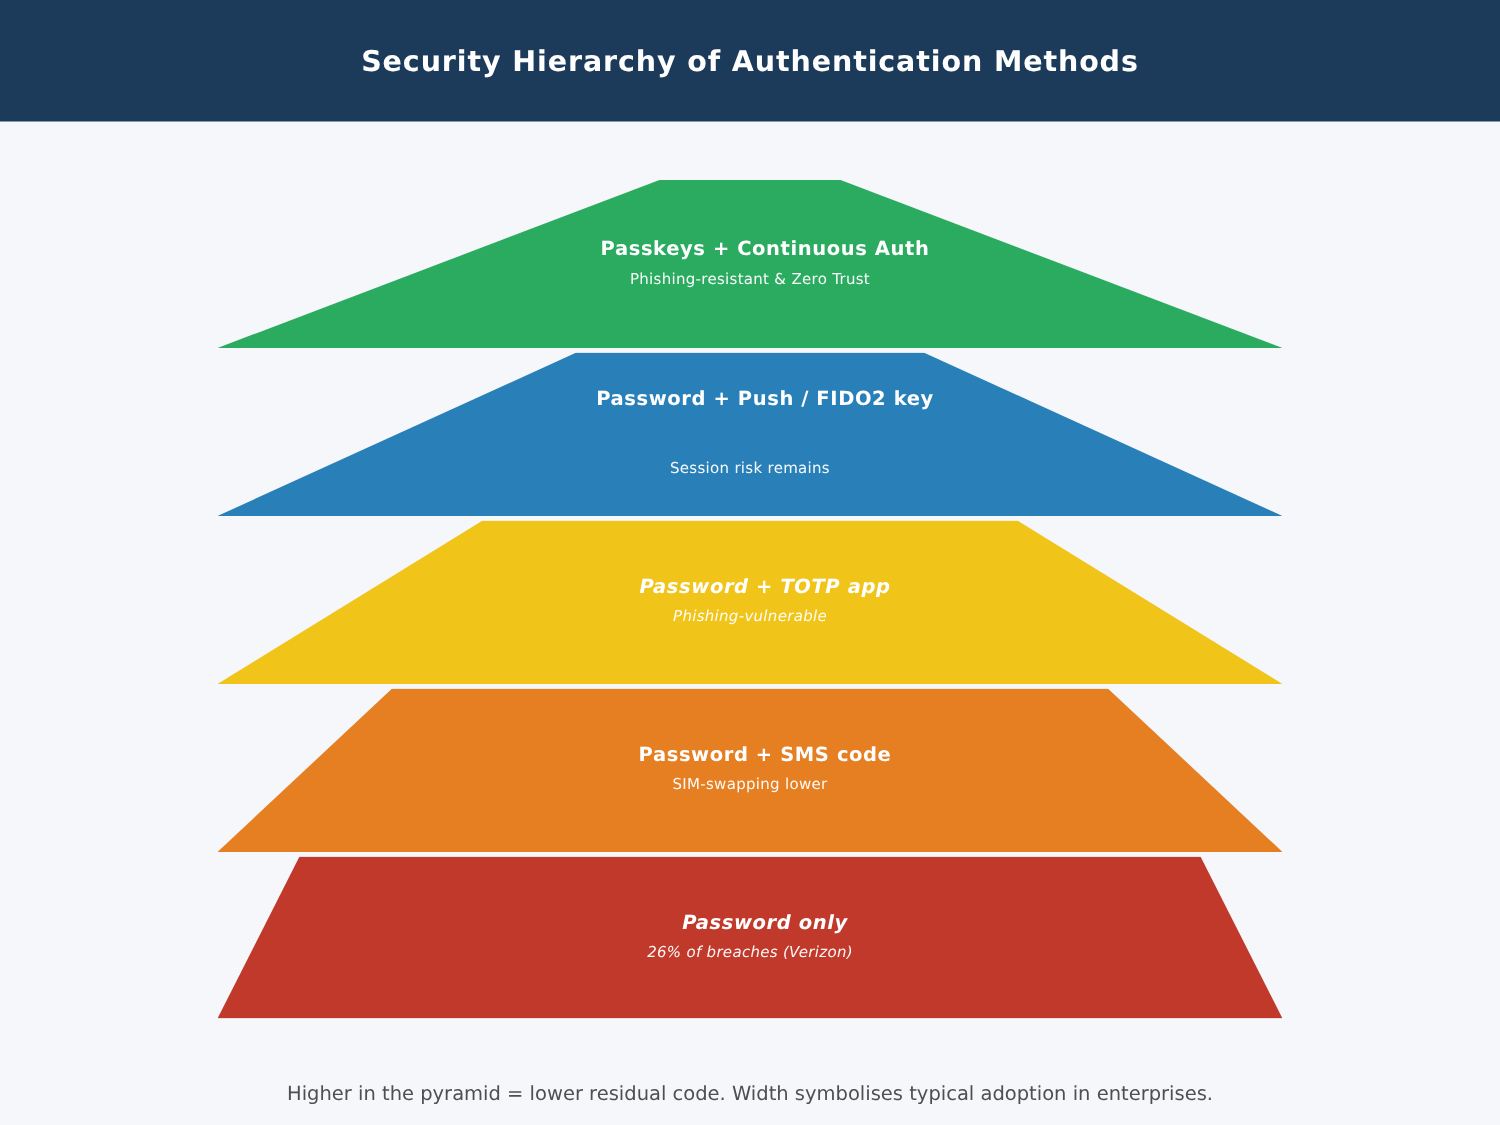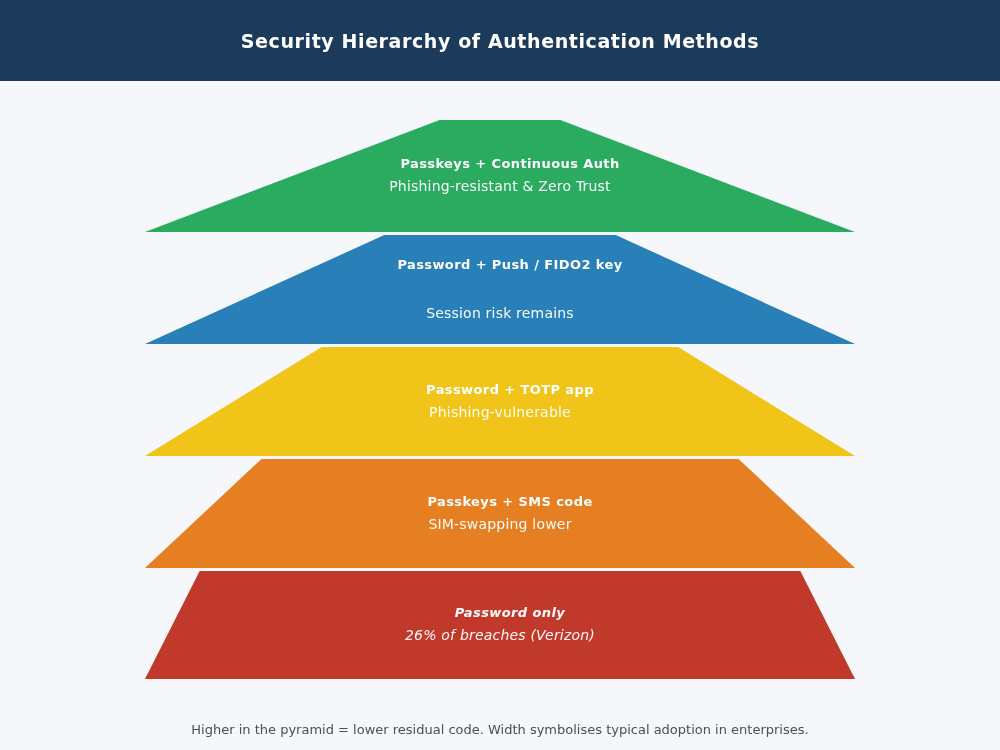--- a/index.html
+++ b/index.html
@@ -58,21 +58,21 @@
   .level-4 { top: 459px; height: 109px; clip-path: polygon(16.4% 0, 83.6% 0, 100% 100%, 0 100%); }
   .level-5 { top: 571px; height: 108px; clip-path: polygon(7.7% 0, 92.3% 0, 100% 100%, 0 100%); font-style: italic; }
   .lvl-label {
     font-weight: bold;
     font-size: 13px;
     letter-spacing: 0.4px;
     line-height: 1.15;
     margin-left: 20px;
   }
   .lvl-sub {
-    font-size: 14px;
+    font-size: 10px;
     letter-spacing: 0.2px;
     opacity: 0.96;
     line-height: 1.15;
     text-align: right;
   }
   .footer {
     position: absolute;
     top: 722px;
     left: 0;
     width: 100%;
@@ -95,27 +95,27 @@
     <div class="level level-1" style="background: rgb(43, 171, 96);">
       <div class="lvl-label">Passkeys + Continuous Auth</div>
       <div class="lvl-sub">Phishing-resistant &amp; Zero Trust</div>
     </div>
 
     <div class="level level-2" style="background: rgb(41, 128, 185);">
       <div class="lvl-label">Password + Push / FIDO2 key</div>
       <div class="lvl-sub">Session risk remains</div>
     </div>
 
-    <div class="level level-3" style="background: rgb(240, 196, 25);">
+    <div class="level level-3" style="background: rgb(240, 196, 25); font-style: italic;">
       <div class="lvl-label">Password + TOTP app</div>
       <div class="lvl-sub">Phishing-vulnerable</div>
     </div>
 
     <div class="level level-4" style="background: rgb(230, 126, 34);">
-      <div class="lvl-label">Passkeys + SMS code</div>
+      <div class="lvl-label">Password + SMS code</div>
       <div class="lvl-sub">SIM-swapping lower</div>
     </div>
 
     <div class="level level-5" style="background: rgb(192, 57, 43);">
       <div class="lvl-label">Password only</div>
       <div class="lvl-sub">26% of breaches (Verizon)</div>
     </div>
 
   </div>
 

